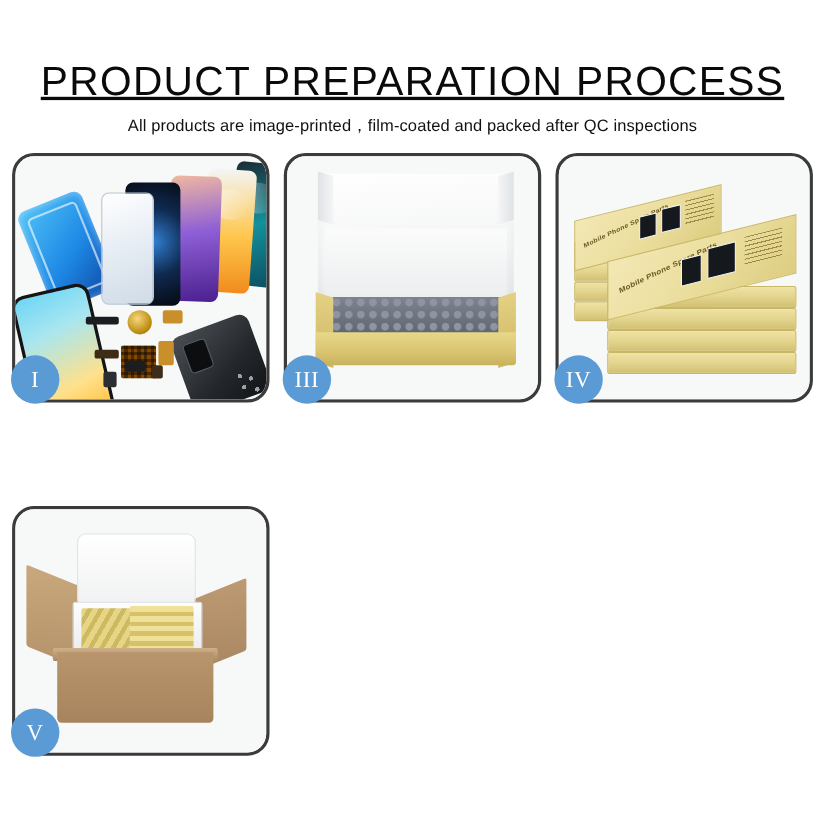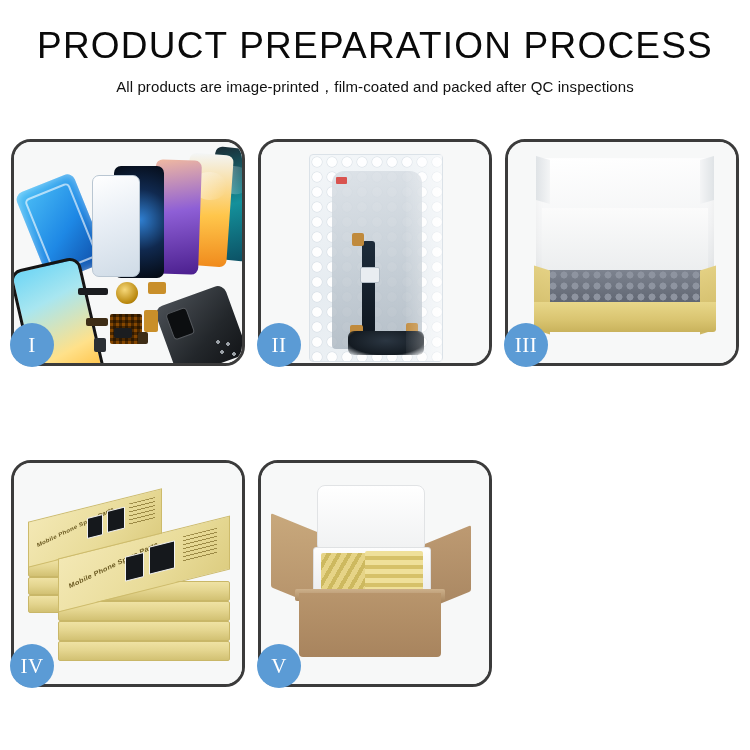--- a/index.html
+++ b/index.html
@@ -22,27 +22,28 @@
   
   .header {
     position: absolute;
     top: 0;
     left: 0;
     width: 750px;
     text-align: center;
   }
   .page-title {
     margin: 0;
-    padding-top: 24px;
+    padding-top: 52px;
     font-size: 37px;
     font-weight: 500;
     letter-spacing: 1.2px;
     color: #0a0a0a;
     line-height: 44px;
     white-space: nowrap;
+    text-decoration: underline;
   }
   .page-subtitle {
     margin: 0;
     padding-top: 9px;
     font-size: 15px;
     font-weight: 400;
     letter-spacing: 0.1px;
     color: #111111;
     line-height: 20px;
     white-space: nowrap;
@@ -458,36 +459,20 @@
         <div class="ph ph-flex" style="left:130px; top:168px; width:14px; height:22px;"></div>
         <div class="ph ph-chip" style="left:72px; top:176px; width:22px; height:8px;"></div>
         <div class="ph ph-speaker" style="left:100px; top:186px; width:18px; height:10px;"></div>
         <div class="ph ph-chip" style="left:124px; top:190px; width:10px; height:12px;"></div>
         <div class="ph ph-speaker" style="left:80px; top:196px; width:12px; height:14px; background:#2b2f34;"></div>
         <div class="ph ph-screws"></div>
       </div>
       <div class="step-badge">I</div>
     </div>
 
-    <div class="step-card">
-      <div class="step-photo">
-        <div class="bubble-bag">
-          <div class="bb-screen"></div>
-          <div class="bb-cable"></div>
-          <div class="bb-connector"></div>
-          <div class="bb-gold-a"></div>
-          <div class="bb-gold-b"></div>
-          <div class="bb-gold-c"></div>
-          <div class="bb-dark-pile"></div>
-          <div class="bb-red-tag"></div>
-          <div class="bb-gloss"></div>
-        </div>
-      </div>
-      <div class="step-badge">II</div>
-    </div>
 
     <div class="step-card">
       <div class="step-photo">
         <div class="box3-lid"></div>
         <div class="box3-lid-flap-l"></div>
         <div class="box3-lid-flap-r"></div>
         <div class="box3-foam"></div>
         <div class="box3-inner"></div>
         <div class="box3-side-l"></div>
         <div class="box3-side-r"></div>

